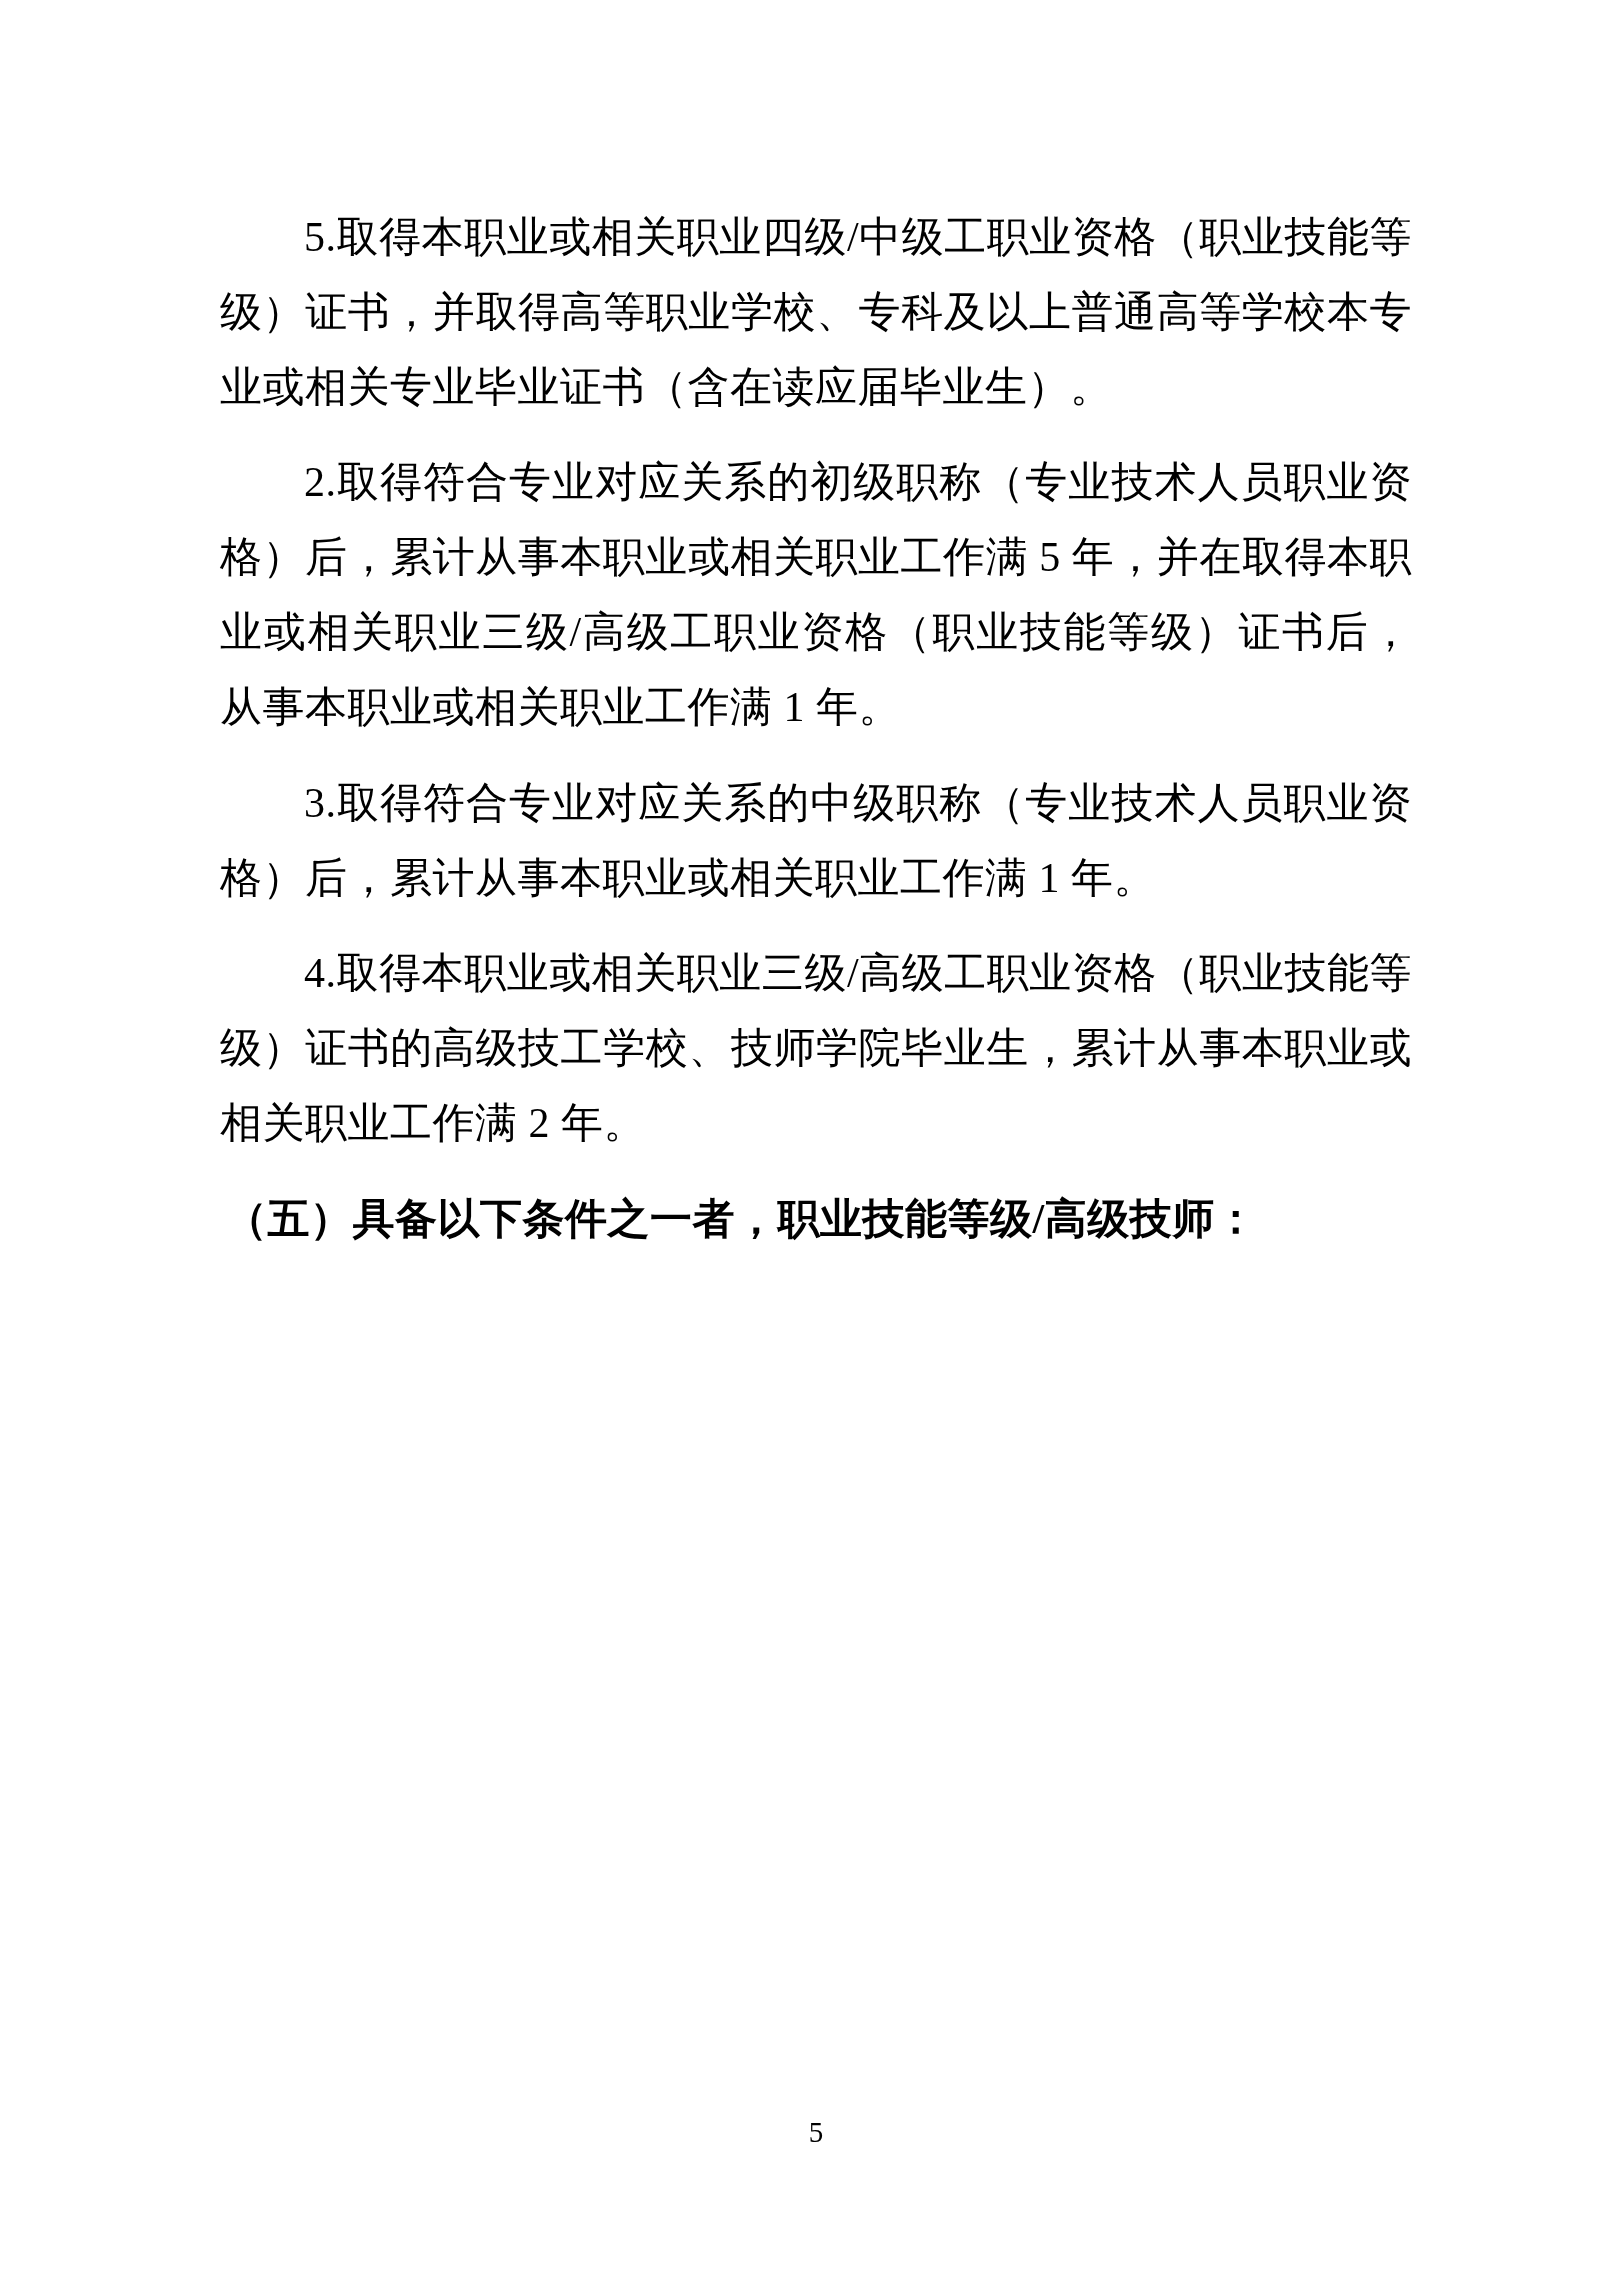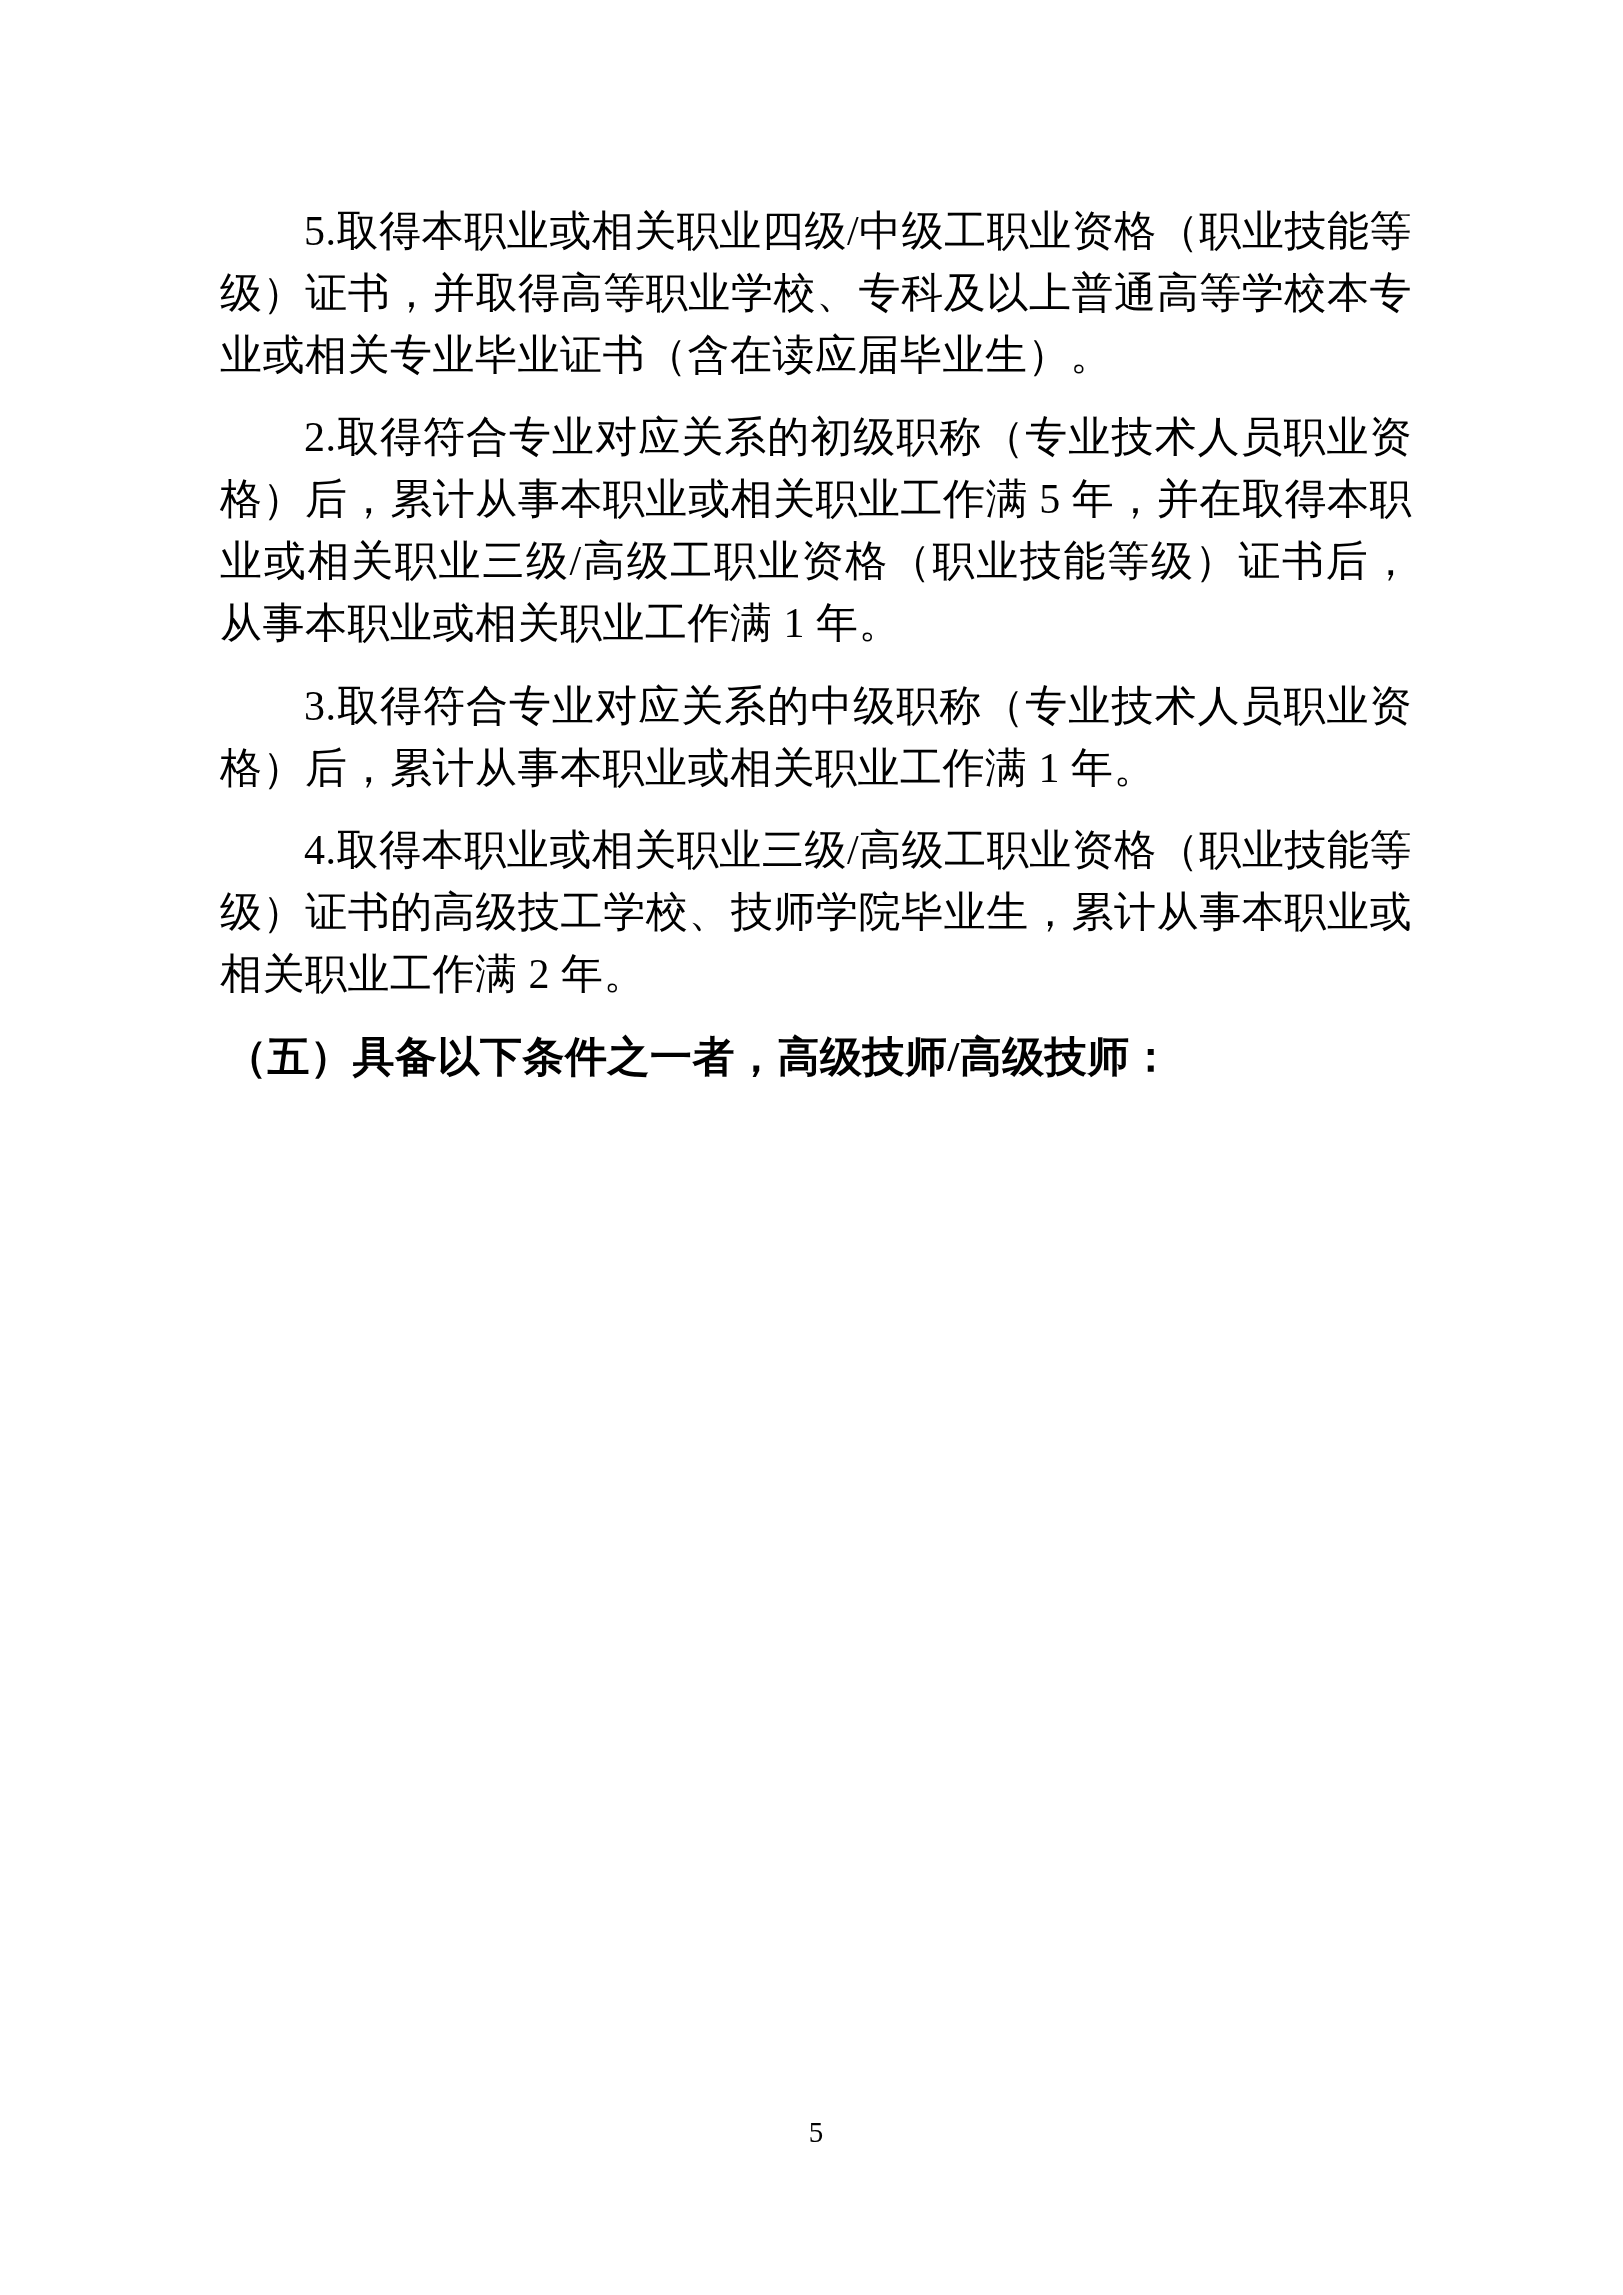--- a/index.html
+++ b/index.html
@@ -18,21 +18,21 @@
   }
   .body-text {
     position: absolute;
     left: 220px;
     top: 200px;
     width: 1192px;
   }
   .body-text p {
     margin: 20.4px 0 0 0;
     font-size: 42px;
-    line-height: 62px;
+    line-height: 75px;
     text-align: justify;
     text-align-last: left;
     letter-spacing: 0.5px;
   }
   .body-text p:first-child {
     margin-top: 0;
   }
   .body-text p.para {
     text-indent: 84px; 
   }
@@ -53,18 +53,18 @@
 </style>
 </head>
 <body>
 
 <div class="page">
   <main class="body-text">
     <p class="para">5.取得本职业或相关职业四级/中级工职业资格（职业技能等级）证书，并取得高等职业学校、专科及以上普通高等学校本专业或相关专业毕业证书（含在读应届毕业生）。</p>
     <p class="para">2.取得符合专业对应关系的初级职称（专业技术人员职业资格）后，累计从事本职业或相关职业工作满 5 年，并在取得本职业或相关职业三级/高级工职业资格（职业技能等级）证书后，从事本职业或相关职业工作满 1 年。</p>
     <p class="para">3.取得符合专业对应关系的中级职称（专业技术人员职业资格）后，累计从事本职业或相关职业工作满 1 年。</p>
     <p class="para">4.取得本职业或相关职业三级/高级工职业资格（职业技能等级）证书的高级技工学校、技师学院毕业生，累计从事本职业或相关职业工作满 2 年。</p>
-    <p class="heading">（五）具备以下条件之一者，高级技师/高级技师：</p>
+    <p class="heading">（五）具备以下条件之一者，职业技能等级/高级技师：</p>
   </main>
 
   <footer class="page-number">5</footer>
 </div>
 
 
 </body></html>

